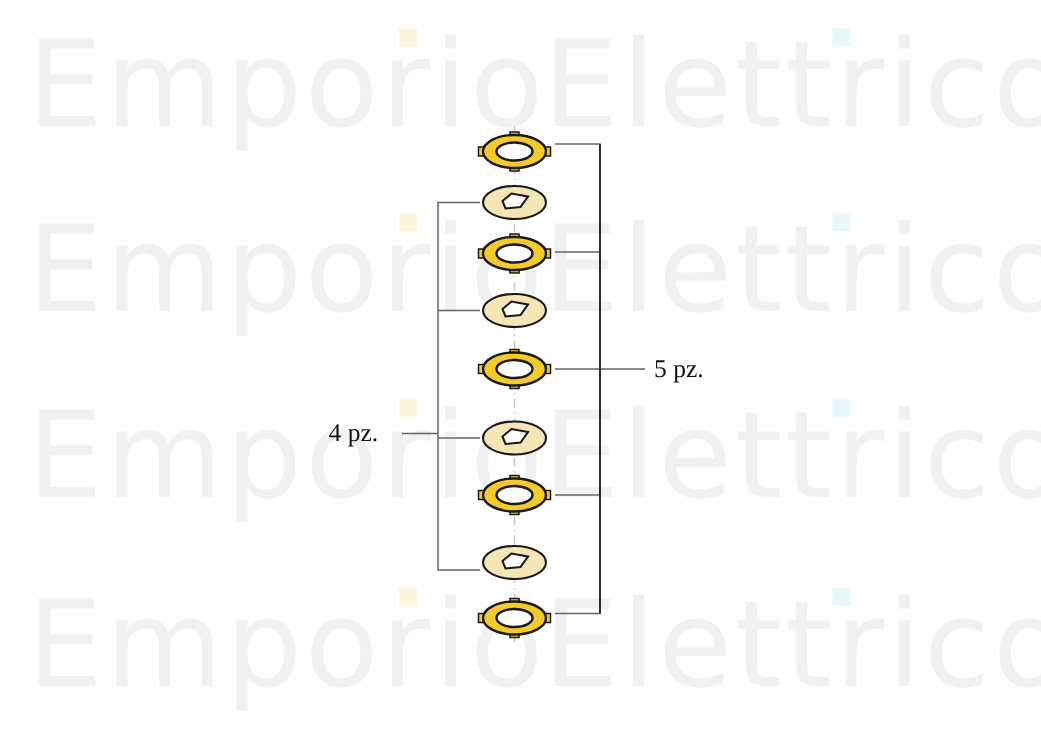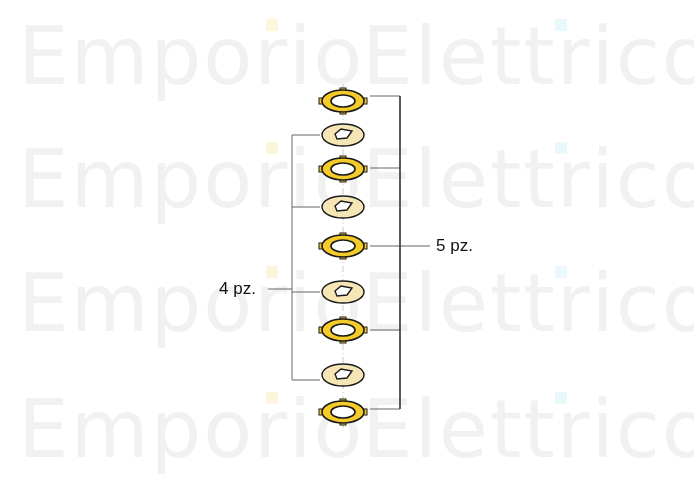--- a/index.html
+++ b/index.html
@@ -4,21 +4,21 @@
 <style>
   html, body { margin: 0; padding: 0; background: #ffffff; }
   body { width: 694px; height: 500px; position: relative; overflow: hidden;
          font-family: "DejaVu Sans", sans-serif; }
   .wm-row { position: absolute; left: 0; width: 592px; height: 80px; }
   .wm-word { position: absolute; font-family: "DejaVu Sans", sans-serif;
              font-size: 80px; line-height: 80px; color: #f1f1f1; letter-spacing: 2px;
              white-space: nowrap; }
   .wm-dot { position: absolute; width: 12px; height: 12px; }
   svg.diagram { position: absolute; left: 0; top: 0; }
-  .label { position: absolute; font-family: Liberation Sans, sans-serif; font-size: 17px;
+  .label { position: absolute; font-family: Liberation Serif, serif; font-size: 17px;
            color: #111111; line-height: 20px; white-space: nowrap; }
 </style>
 </head>
 <body>
 
 <div class="wm-row" style="top:17px;">
   <span class="wm-word" style="left:18px;">Emporio</span>
   <span class="wm-word" style="left:362px;">Elettrico</span>
   <div class="wm-dot" style="left:266px;top:2px;background:#fdf6dc;"></div>
   <div class="wm-dot" style="left:555px;top:2px;background:#e9f8fb;"></div>

